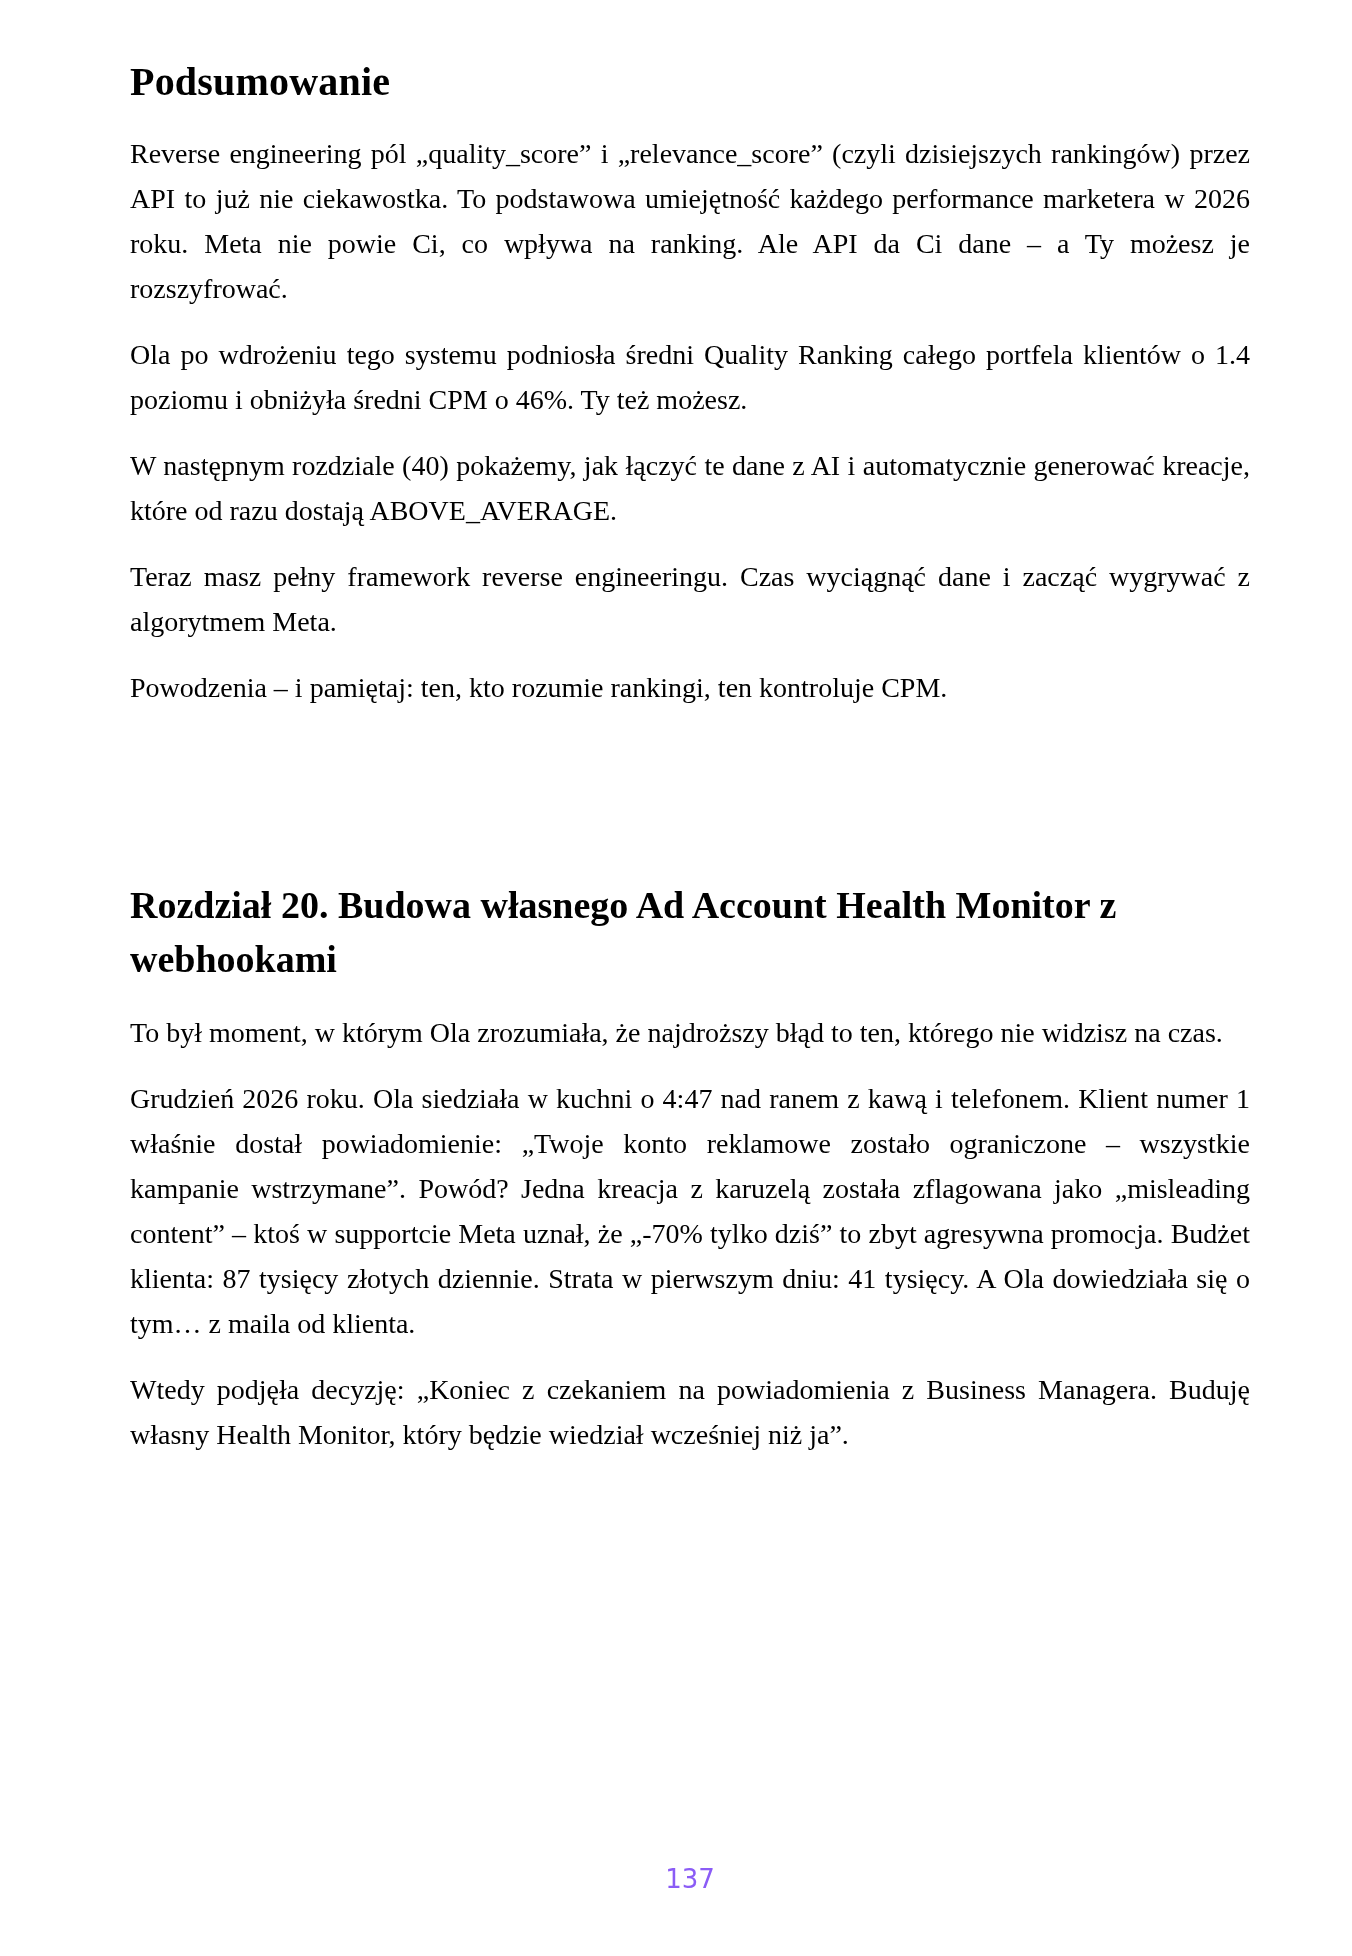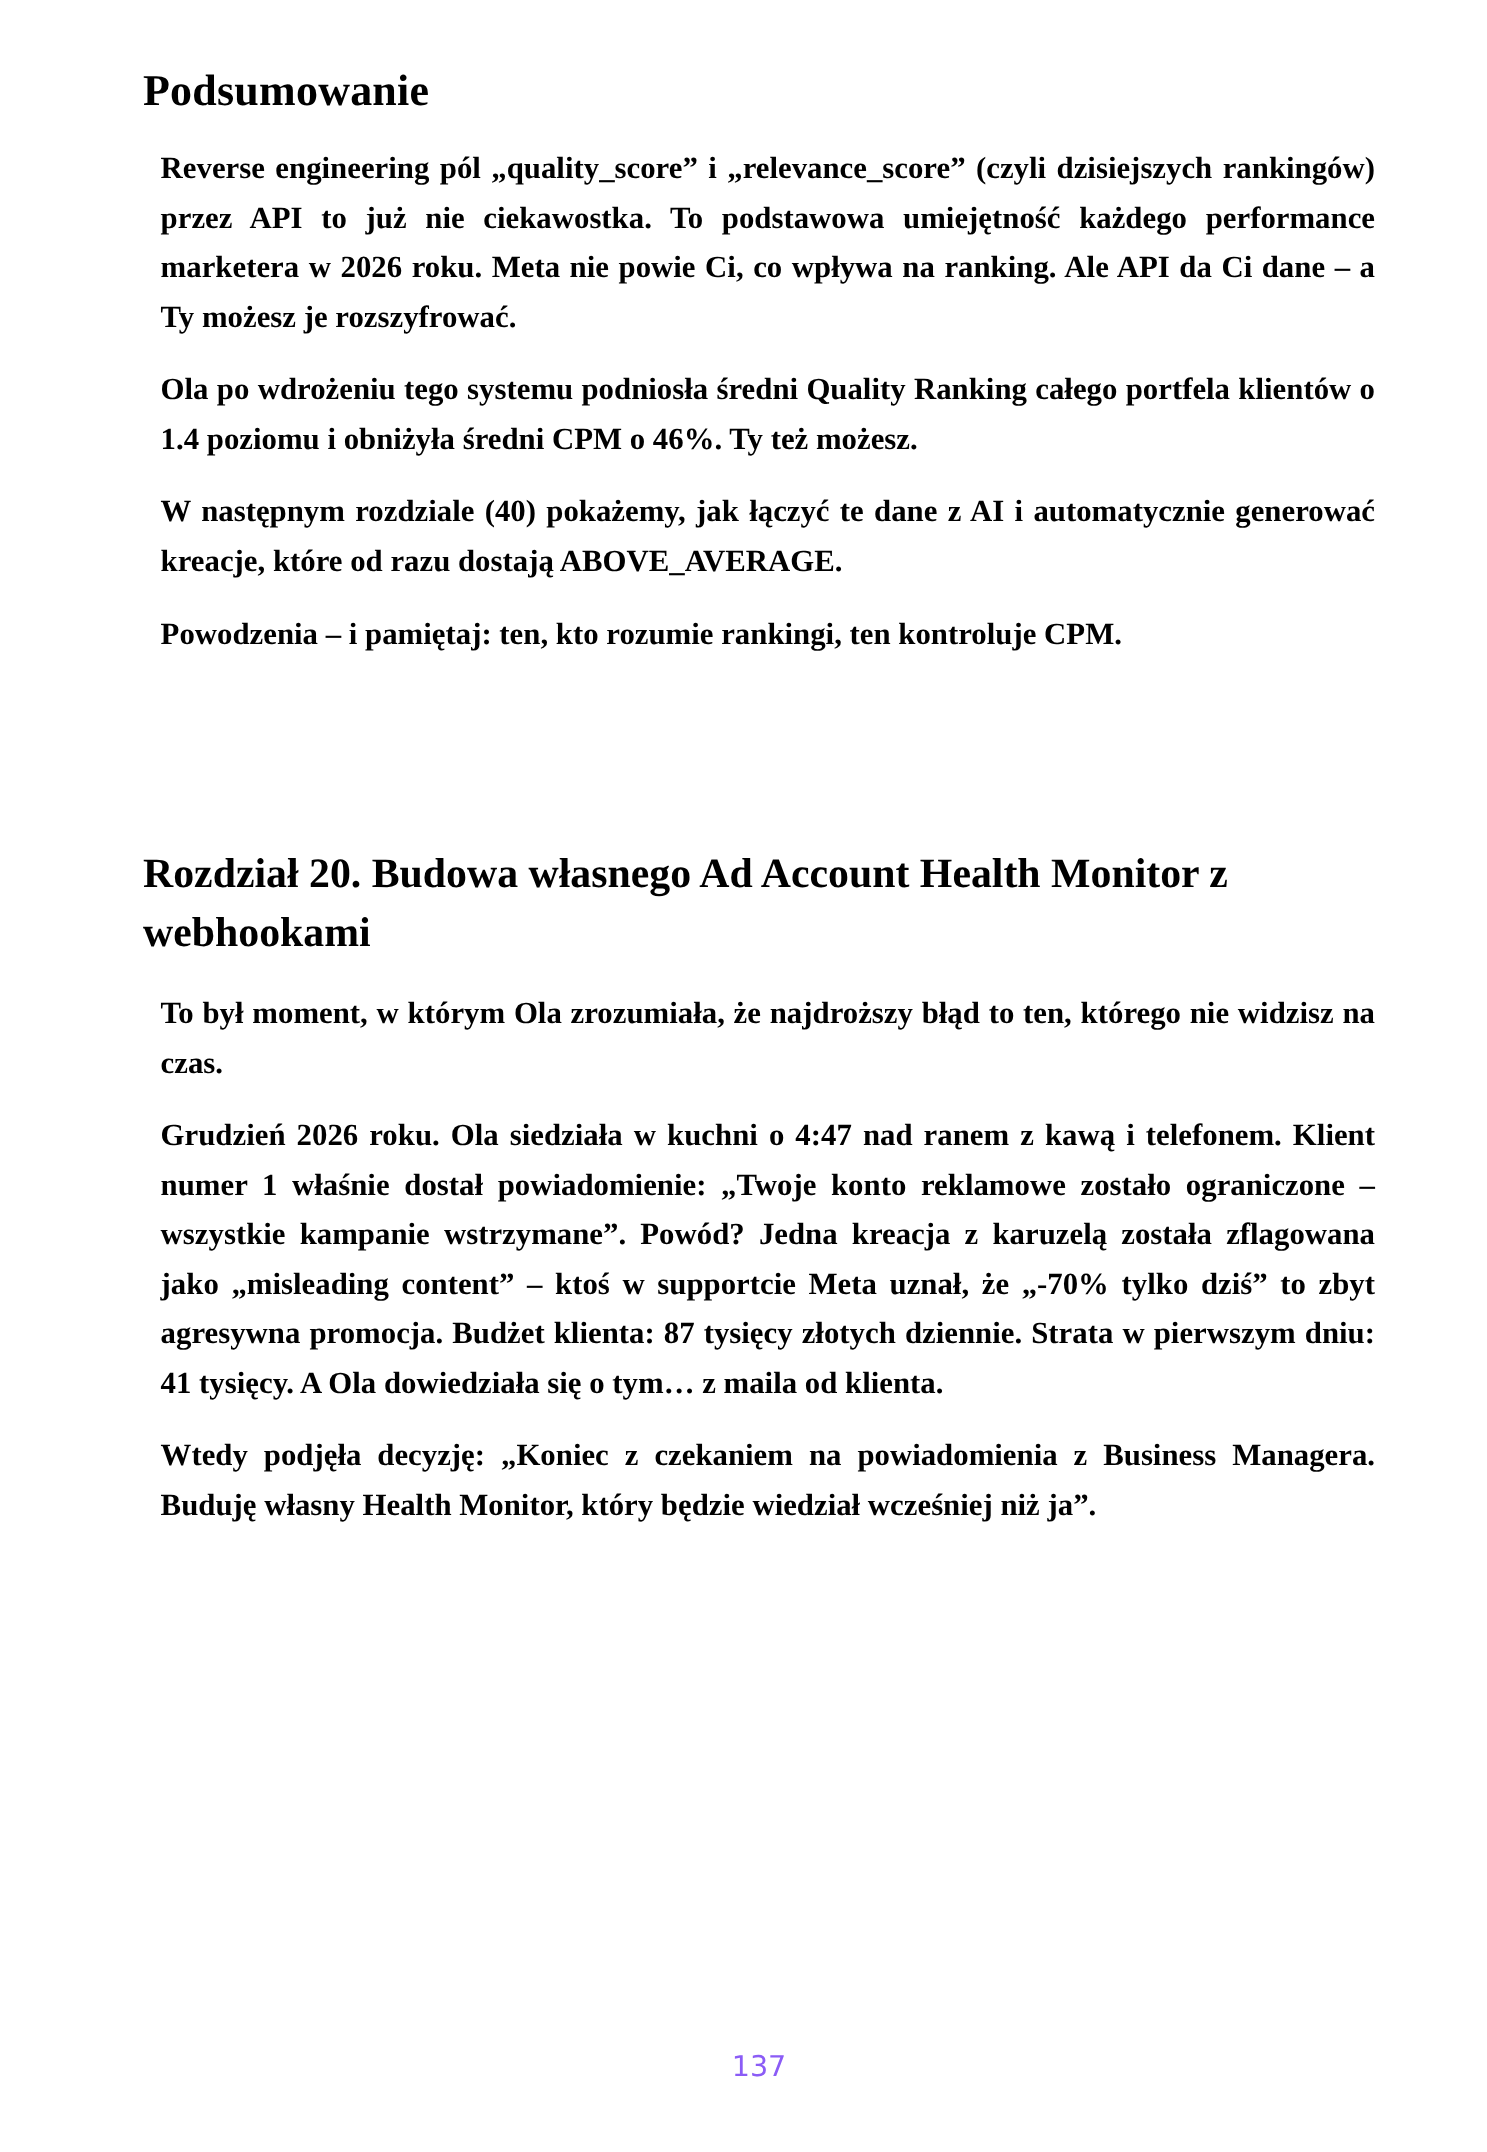--- a/index.html
+++ b/index.html
@@ -28,22 +28,21 @@
     font-weight: bold;
     margin: 0 0 26px 0;
     text-align: left;
     letter-spacing: 0.2px;
   }
   .para {
     font-size: 28px;
     line-height: 45px;
     text-align: justify;
     text-align-last: left;
-    margin: 0 0 21px 16px;
-    font-weight: bold;
+    margin: 0 0 21px 0;
   }
   .chapter-heading {
     font-size: 38px;
     font-weight: bold;
     line-height: 54px;
     text-align: left;
     margin: 168px 0 24px 0;
   }
   .page-number {
     position: absolute;
@@ -63,20 +62,21 @@
   <div class="content">
 
     <h2 class="sub-heading">Podsumowanie</h2>
 
     <p class="para">Reverse engineering pól „quality_score” i „relevance_score” (czyli dzisiejszych rankingów) przez API to już nie ciekawostka. To podstawowa umiejętność każdego performance marketera w 2026 roku. Meta nie powie Ci, co wpływa na ranking. Ale API da Ci dane – a Ty możesz je rozszyfrować.</p>
 
     <p class="para">Ola po wdrożeniu tego systemu podniosła średni Quality Ranking całego portfela klientów o 1.4 poziomu i obniżyła średni CPM o 46%. Ty też możesz.</p>
 
     <p class="para">W następnym rozdziale (40) pokażemy, jak łączyć te dane z AI i automatycznie generować kreacje, które od razu dostają ABOVE_AVERAGE.</p>
 
+    <p class="para">Teraz masz pełny framework reverse engineeringu. Czas wyciągnąć dane i zacząć wygrywać z algorytmem Meta.</p>
 
     <p class="para">Powodzenia – i pamiętaj: ten, kto rozumie rankingi, ten kontroluje CPM.</p>
 
     <h1 class="chapter-heading">Rozdział 20. Budowa własnego Ad Account Health Monitor z webhookami</h1>
 
     <p class="para">To był moment, w którym Ola zrozumiała, że najdroższy błąd to ten, którego nie widzisz na czas.</p>
 
     <p class="para">Grudzień 2026 roku. Ola siedziała w kuchni o 4:47 nad ranem z kawą i telefonem. Klient numer 1 właśnie dostał powiadomienie: „Twoje konto reklamowe zostało ograniczone – wszystkie kampanie wstrzymane”. Powód? Jedna kreacja z karuzelą została zflagowana jako „misleading content” – ktoś w supportcie Meta uznał, że „-70% tylko dziś” to zbyt agresywna promocja. Budżet klienta: 87 tysięcy złotych dziennie. Strata w pierwszym dniu: 41 tysięcy. A Ola dowiedziała się o tym… z maila od klienta.</p>
 
     <p class="para">Wtedy podjęła decyzję: „Koniec z czekaniem na powiadomienia z Business Managera. Buduję własny Health Monitor, który będzie wiedział wcześniej niż ja”.</p>

